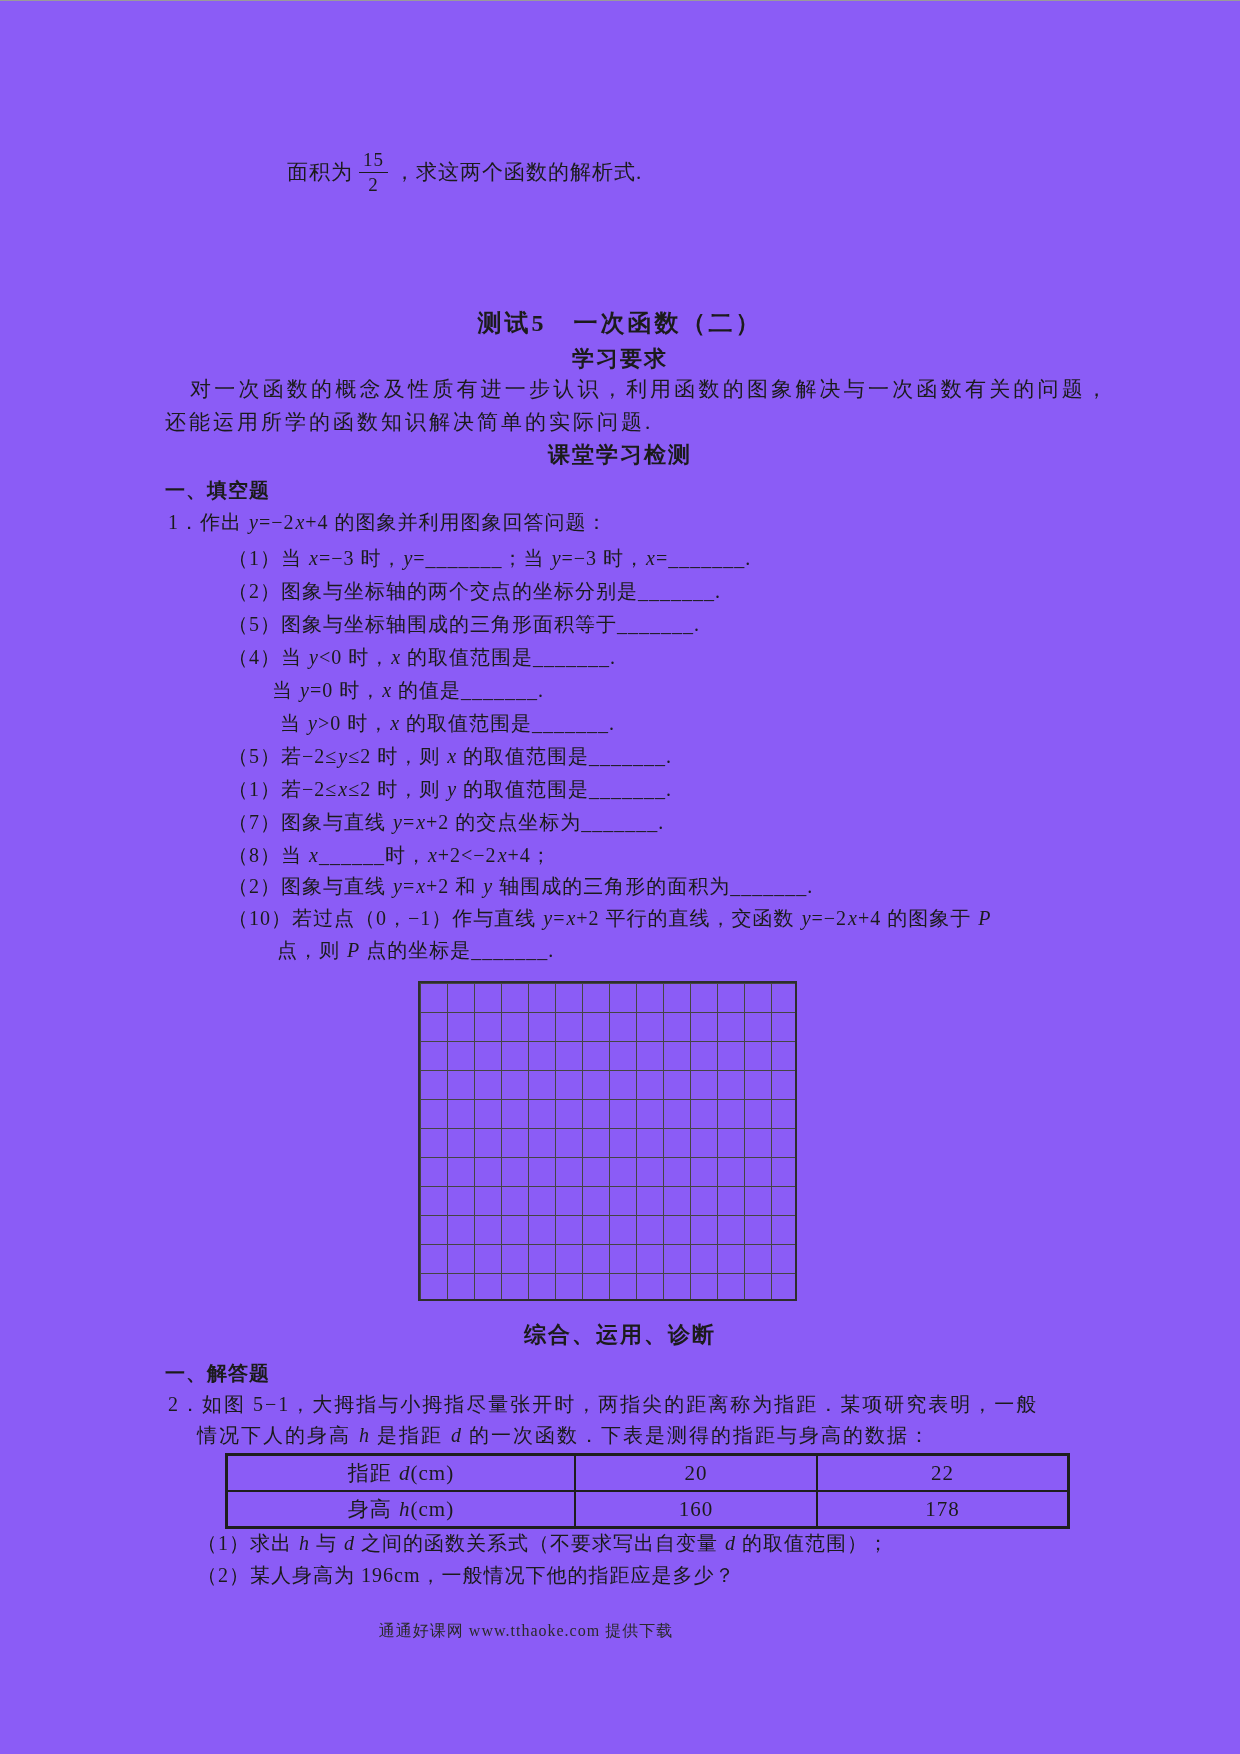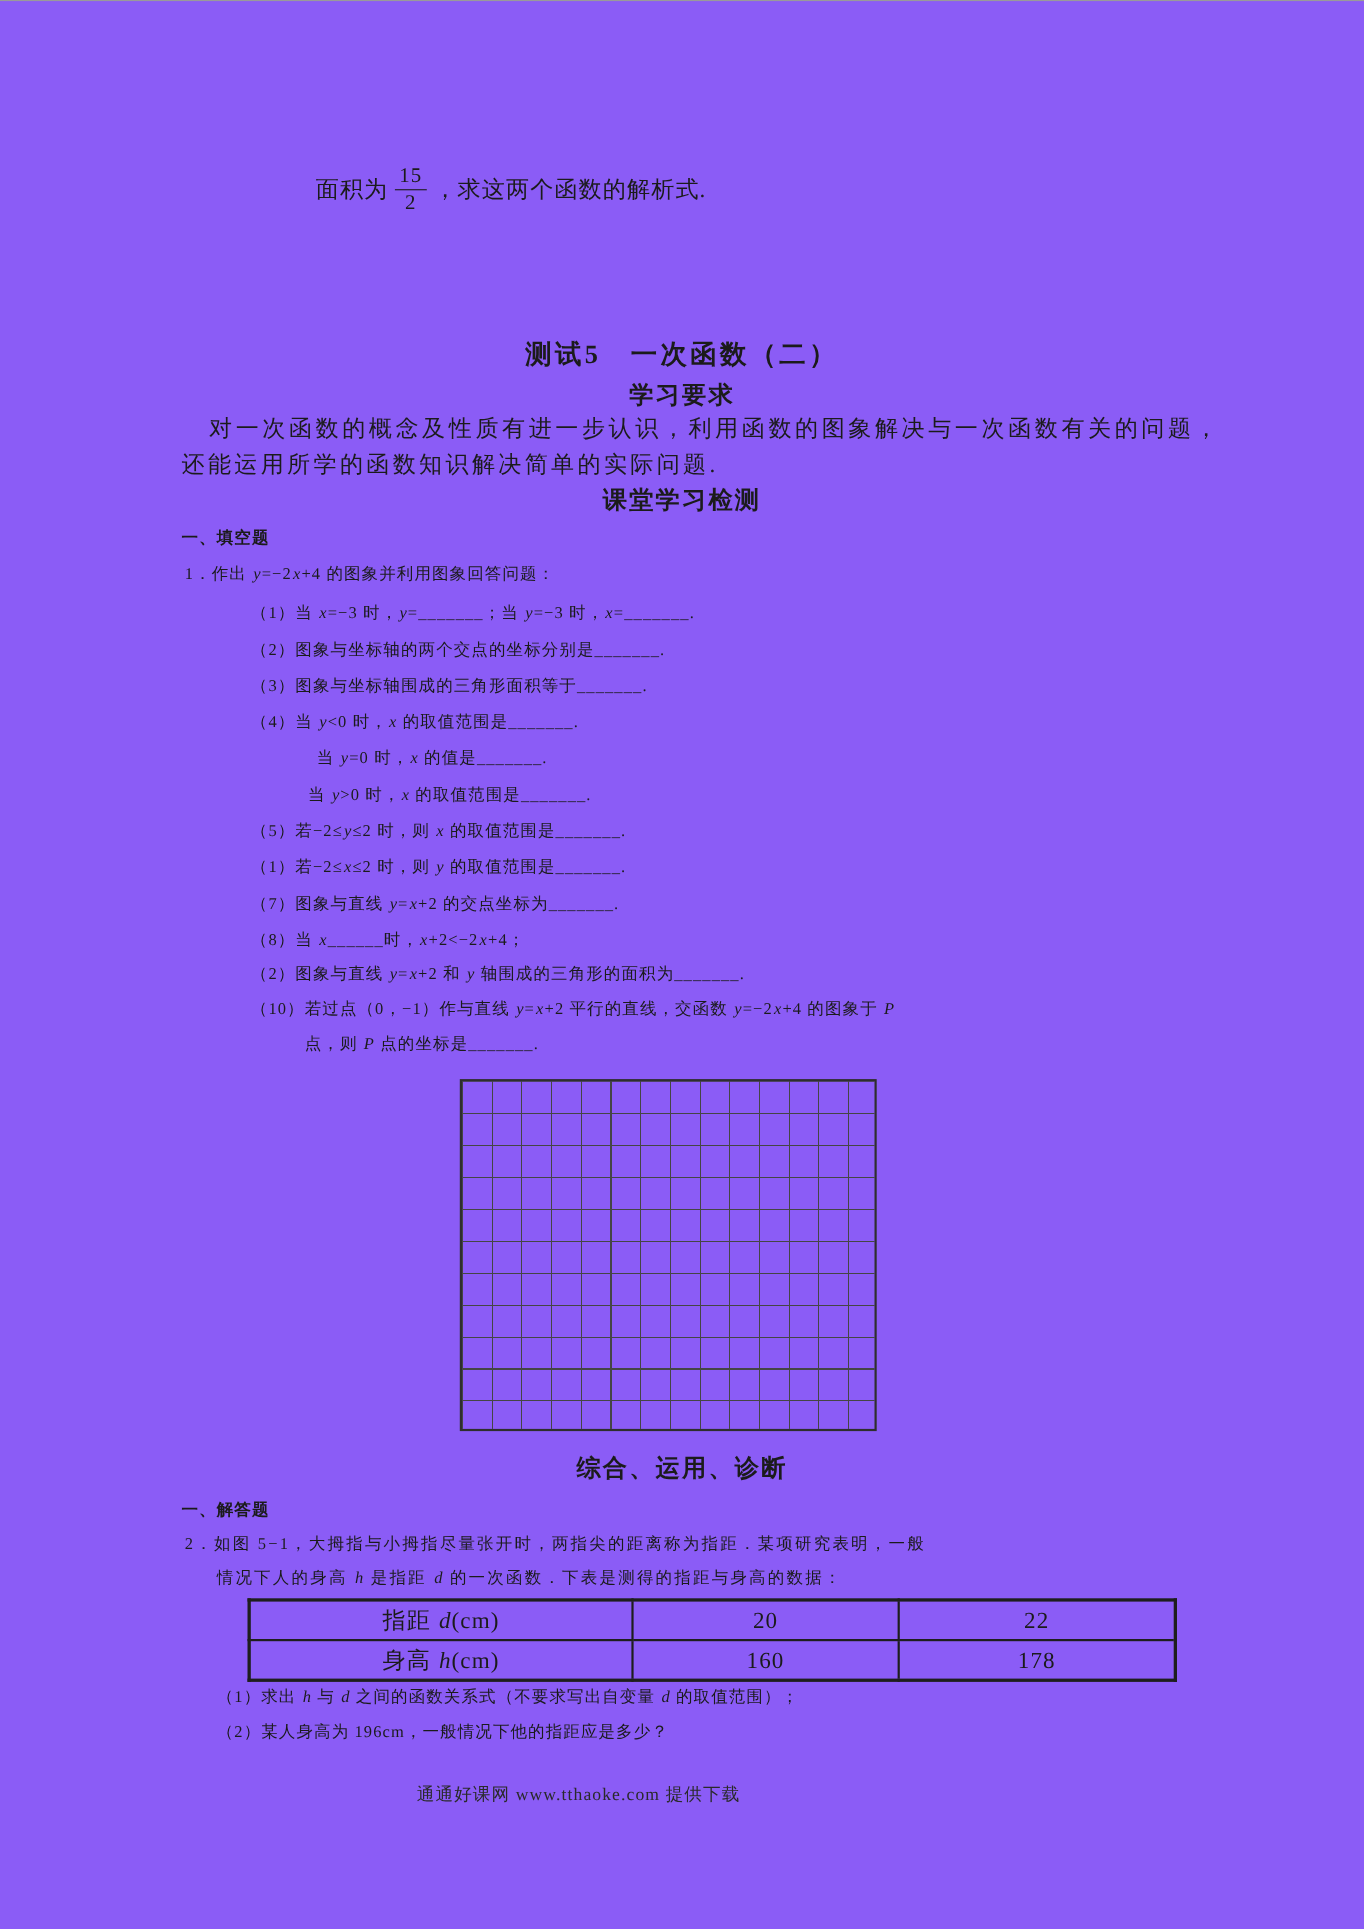--- a/index.html
+++ b/index.html
@@ -8,21 +8,21 @@
     width:1240px;height:1754px;
     margin:1px auto;
     background:#8b5cf6;
     font-family:"Liberation Serif","DejaVu Serif",serif;
     color:#1b1b1b;
     overflow:hidden;
   }
   .line{
     position:absolute;
     height:33px;line-height:33px;
-    font-size:15px;
+    font-size:20px;
     letter-spacing:1px;
     white-space:nowrap;
   }
   .var{font-style:italic;font-family:"Liberation Serif","DejaVu Serif",serif;letter-spacing:0;padding:0 1px;}
   .bold{font-weight:bold;}
   .heading-main{
     position:absolute;left:0;width:1240px;text-align:center;
     font-size:24px;font-weight:bold;letter-spacing:3px;line-height:34px;height:34px;
   }
   .heading-sub{
@@ -94,23 +94,23 @@
   <div class="para">对一次函数的概念及性质有进一步认识，利用函数的图象解决与一次函数有关的问题，还能运用所学的函数知识解决简单的实际问题.</div>
 
   <div class="heading-sub" style="top:438px;">课堂学习检测</div>
 
   <div class="line bold" style="top:473px;left:165px;">一、填空题</div>
 
   <div class="line" style="top:505px;left:168px;"><span>1．作出 </span><span class="var">y</span><span>=−2</span><span class="var">x</span><span>+4 的图象并利用图象回答问题：</span></div>
 
   <div class="line" style="top:541px;left:228px;"><span>（1）当 </span><span class="var">x</span><span>=−3 时，</span><span class="var">y</span><span>=_______；当 </span><span class="var">y</span><span>=−3 时，</span><span class="var">x</span><span>=_______.</span></div>
   <div class="line" style="top:574px;left:228px;"><span>（2）图象与坐标轴的两个交点的坐标分别是_______.</span></div>
-  <div class="line" style="top:607px;left:228px;"><span>（3）图象与坐标轴围成的三角形面积等于_______.</span></div>
+  <div class="line" style="top:607px;left:228px;"><span>（5）图象与坐标轴围成的三角形面积等于_______.</span></div>
   <div class="line" style="top:640px;left:228px;"><span>（4）当 </span><span class="var">y</span><span>&lt;0 时，</span><span class="var">x</span><span> 的取值范围是_______.</span></div>
-  <div class="line" style="top:673px;left:288px;"><span>当 </span><span class="var">y</span><span>=0 时，</span><span class="var">x</span><span> 的值是_______.</span></div>
+  <div class="line" style="top:673px;left:272px;"><span>当 </span><span class="var">y</span><span>=0 时，</span><span class="var">x</span><span> 的值是_______.</span></div>
   <div class="line" style="top:706px;left:280px;"><span>当 </span><span class="var">y</span><span>&gt;0 时，</span><span class="var">x</span><span> 的取值范围是_______.</span></div>
   <div class="line" style="top:739px;left:228px;"><span>（5）若−2≤</span><span class="var">y</span><span>≤2 时，则 </span><span class="var">x</span><span> 的取值范围是_______.</span></div>
   <div class="line" style="top:772px;left:228px;"><span>（1）若−2≤</span><span class="var">x</span><span>≤2 时，则 </span><span class="var">y</span><span> 的取值范围是_______.</span></div>
   <div class="line" style="top:805px;left:228px;"><span>（7）图象与直线 </span><span class="var">y</span><span>=</span><span class="var">x</span><span>+2 的交点坐标为_______.</span></div>
   <div class="line" style="top:838px;left:228px;"><span>（8）当 </span><span class="var">x</span><span>______时，</span><span class="var">x</span><span>+2&lt;−2</span><span class="var">x</span><span>+4；</span></div>
   <div class="line" style="top:869px;left:228px;"><span>（2）图象与直线 </span><span class="var">y</span><span>=</span><span class="var">x</span><span>+2 和 </span><span class="var">y</span><span> 轴围成的三角形的面积为_______.</span></div>
   <div class="line" style="top:901px;left:228px;"><span>（10）若过点（0，−1）作与直线 </span><span class="var">y</span><span>=</span><span class="var">x</span><span>+2 平行的直线，交函数 </span><span class="var">y</span><span>=−2</span><span class="var">x</span><span>+4 的图象于 </span><span class="var">P</span></div>
   <div class="line" style="top:933px;left:277px;"><span>点，则 </span><span class="var">P</span><span> 点的坐标是_______.</span></div>
 
   <div class="graph-grid" style="width: 379px; height: 320px;"></div>

